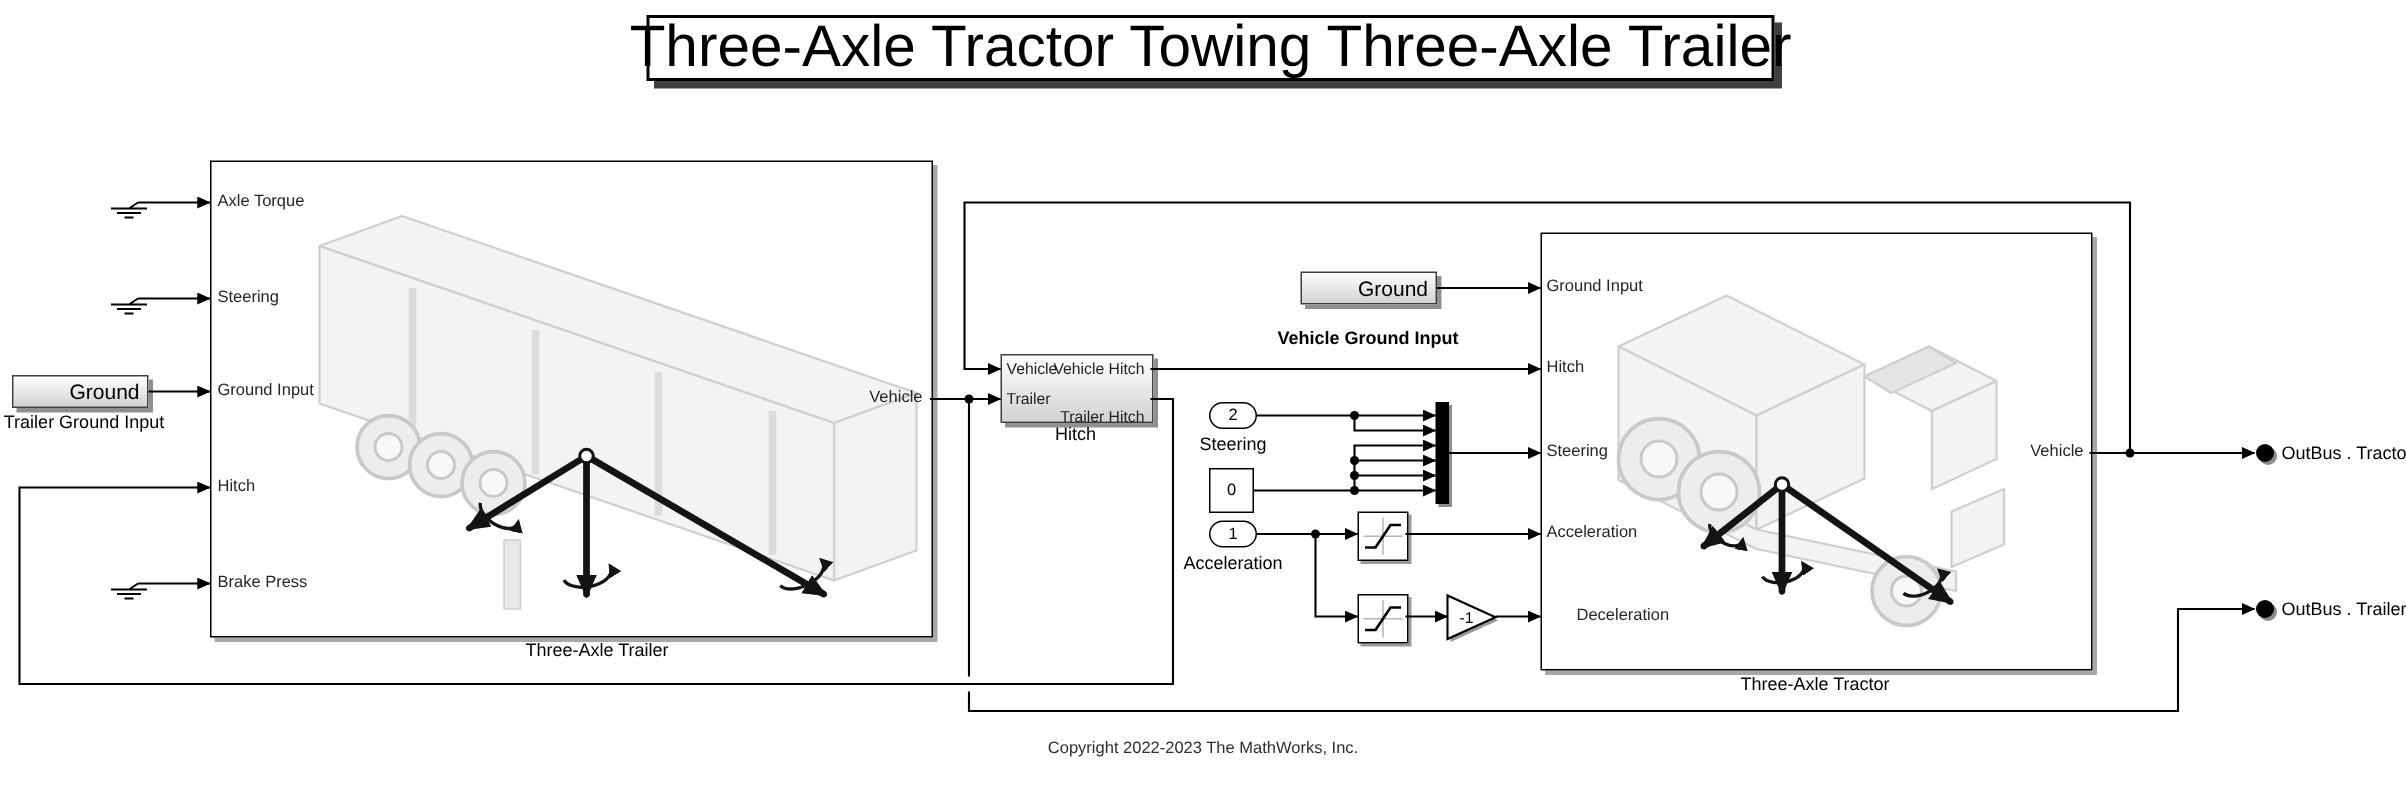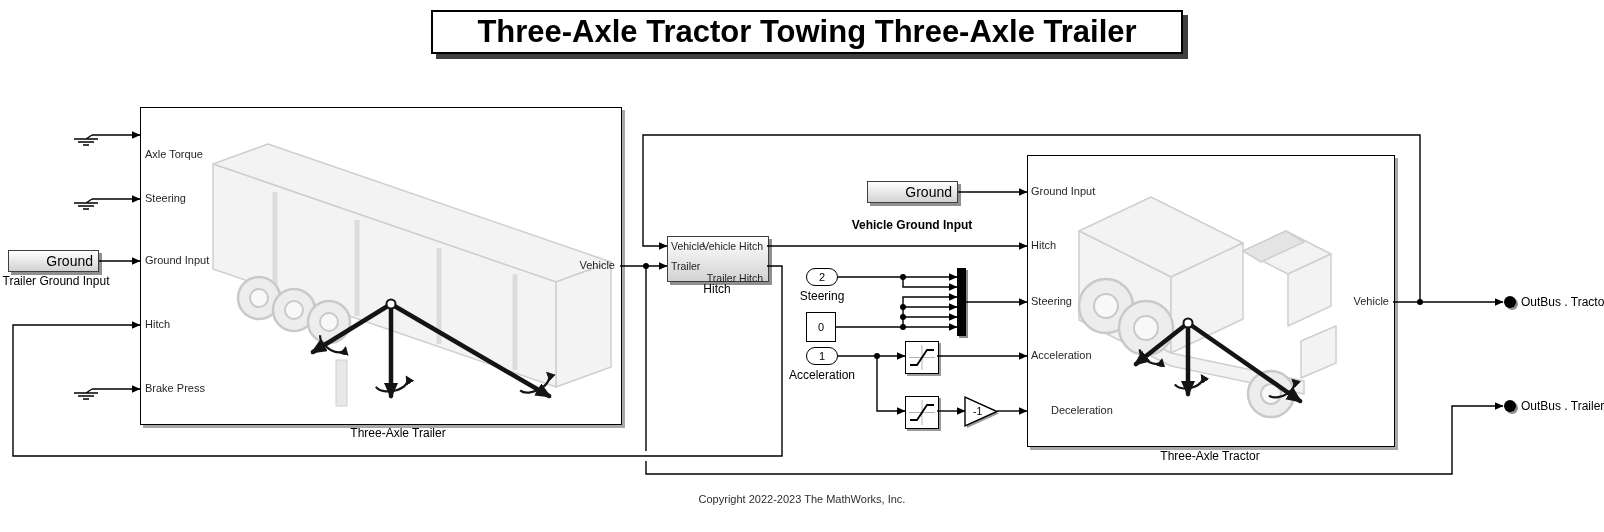--- a/index.html
+++ b/index.html
@@ -3,21 +3,21 @@
 <meta charset="utf-8">
 <style>
   html,body{margin:0;padding:0;background:#fff;}
   body{width:1604px;height:532px;position:relative;overflow:hidden;
        font-family:"Liberation Sans",sans-serif;color:#000;}
 
   
   .title-box{position:absolute;left:431px;top:10px;width:748px;height:40px;
     background:#fff;border:2px solid #000;box-shadow:5px 5px 0 #3f3f3f;
     display:flex;align-items:center;justify-content:center;
-    font-size:31px;font-weight:bold;white-space:nowrap;z-index:6;}
+    font-size:39px;font-weight:normal;white-space:nowrap;z-index:6;}
 
   
   .subsys{position:absolute;background:#fff;border:1px solid #000;
     box-shadow:3px 3px 0 #a8a8a8;z-index:2;}
   .art{position:absolute;left:0;top:0;pointer-events:none;}
 
   
   .gblock{position:absolute;background:linear-gradient(#ffffff,#d2d2d2);
     border:1px solid #3f3f3f;box-shadow:3px 3px 0 #8f8f8f;z-index:3;}
   .gblock.ground{display:flex;align-items:center;justify-content:flex-end;
@@ -154,21 +154,21 @@
   </svg>
 </div>
 <div class="satblock" style="left:905px;top:396px;">
   <svg width="32" height="31" viewBox="0 0 32 31">
     <line x1="3" y1="15.5" x2="29" y2="15.5" stroke="#b5b5b5" stroke-width="1"></line>
     <line x1="16" y1="3" x2="16" y2="28" stroke="#b5b5b5" stroke-width="1"></line>
     <path d="M4,23 H11 L21,8 H28" stroke="#000" stroke-width="1.8" fill="none"></path>
   </svg>
 </div>
 
-<div class="pl" style="left:145px;top:128px;margin-top:20px;">Axle Torque</div>
+<div class="pl" style="left:145px;top:128px;">Axle Torque</div>
 <div class="pl" style="left:145px;top:192px;">Steering</div>
 <div class="pl" style="left:145px;top:254px;">Ground Input</div>
 <div class="pl" style="left:145px;top:318px;">Hitch</div>
 <div class="pl" style="left:145px;top:382px;">Brake Press</div>
 <div class="pr" style="right:989px;top:259px;">Vehicle</div>
 <div class="cap" style="left:398px;top:427px;text-align:center;">Three-Axle Trailer</div>
 
 <div class="pl" style="left:1031px;top:185px;">Ground Input</div>
 <div class="pl" style="left:1031px;top:239px;">Hitch</div>
 <div class="pl" style="left:1031px;top:295px;">Steering</div>

